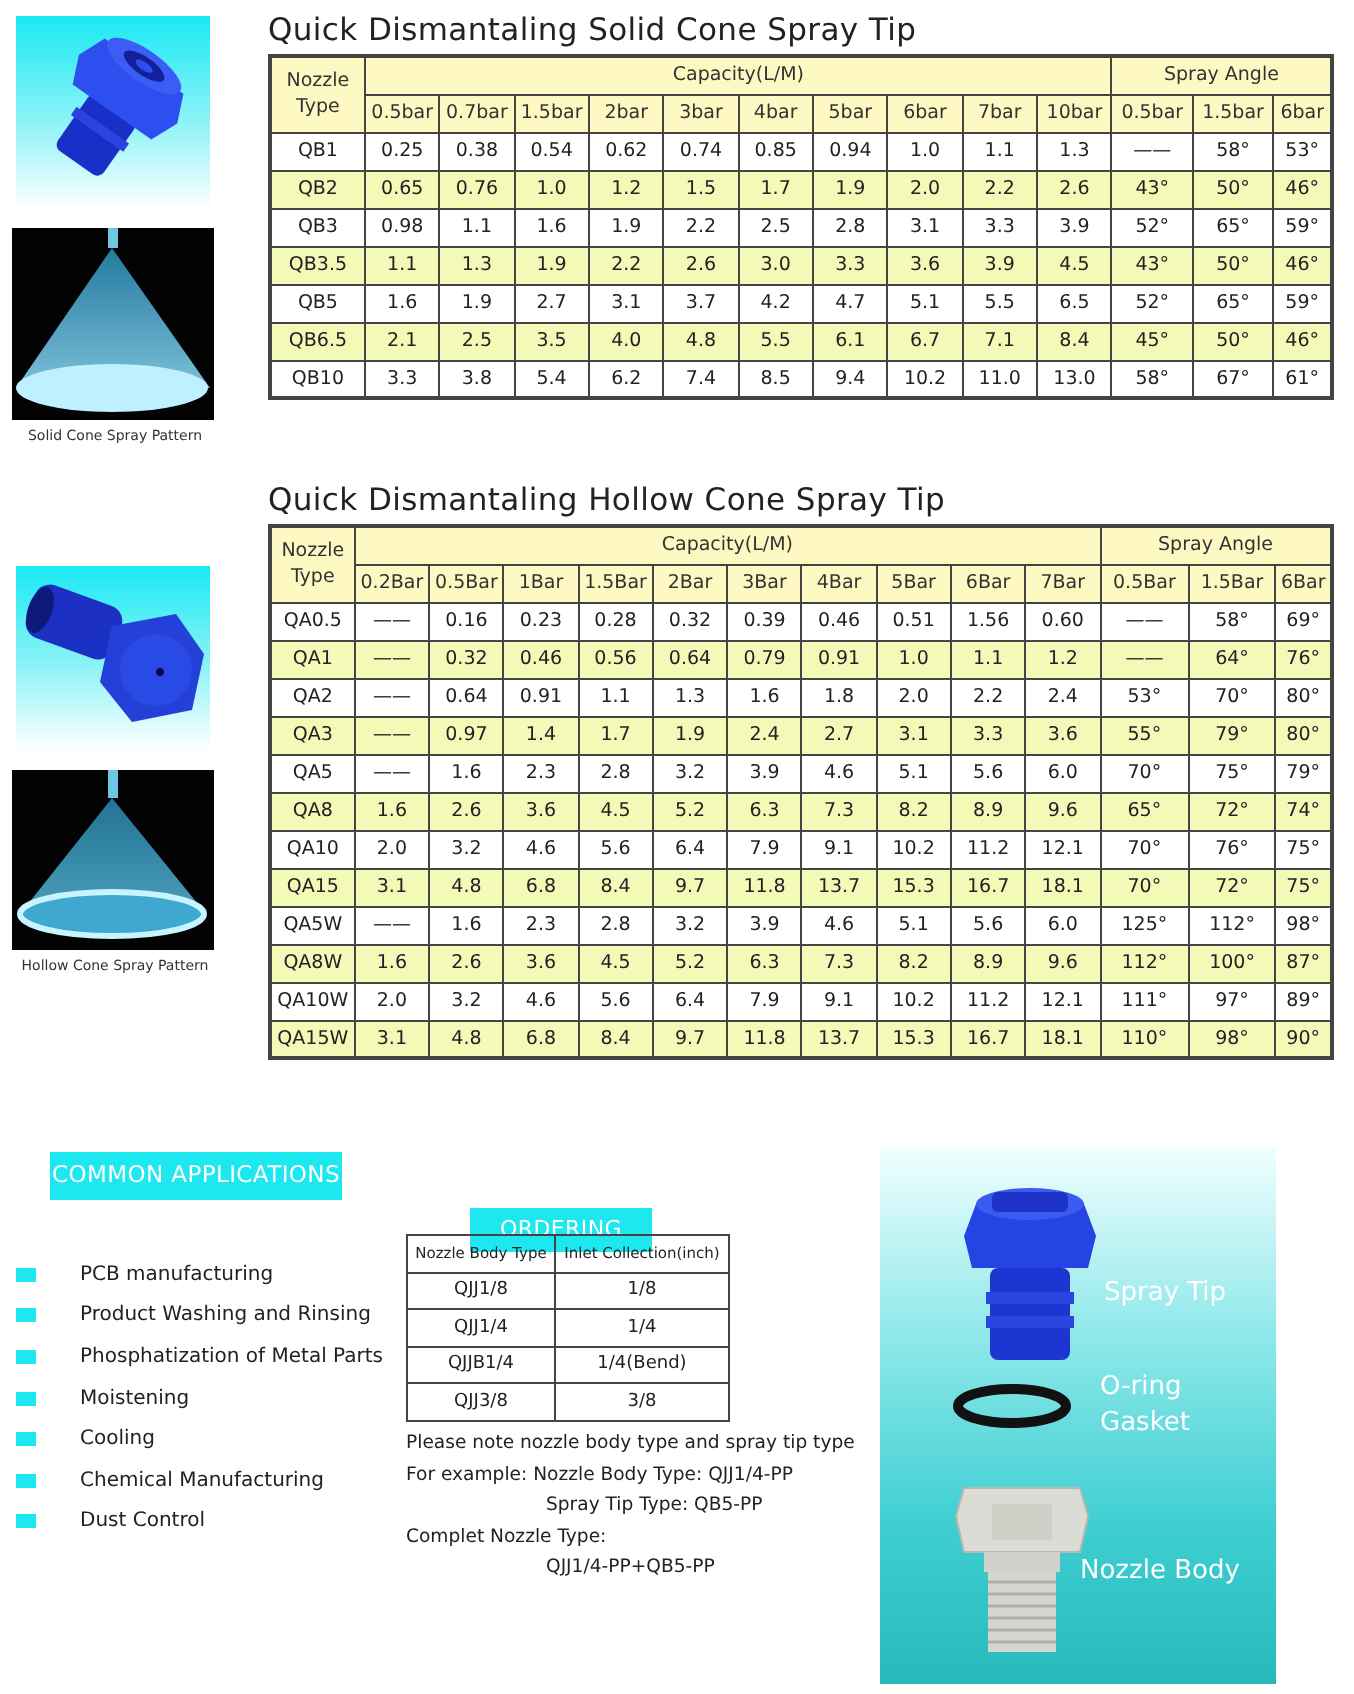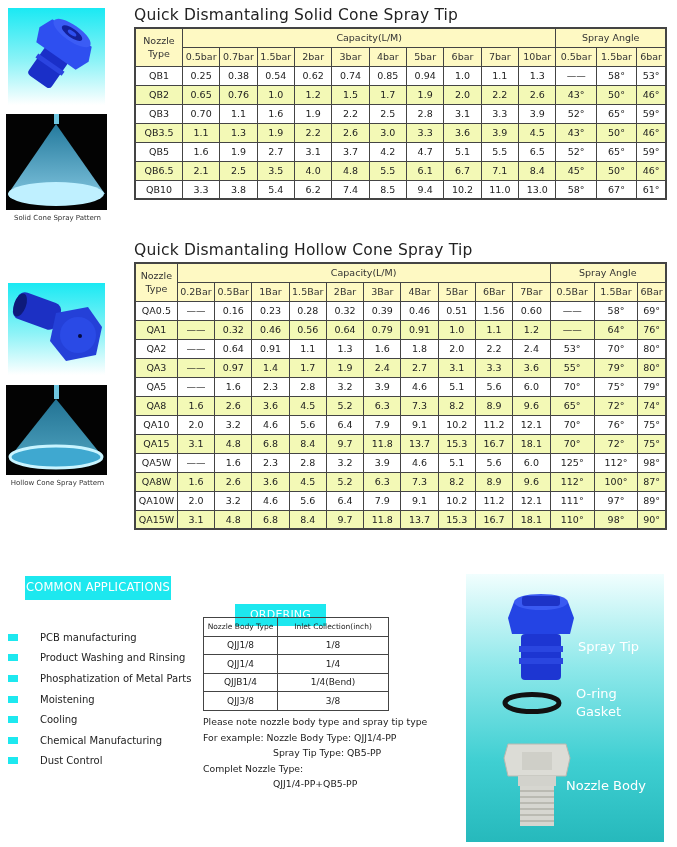--- a/index.html
+++ b/index.html
@@ -124,21 +124,21 @@
         <td>1.9</td>
         <td>2.0</td>
         <td>2.2</td>
         <td>2.6</td>
         <td>43°</td>
         <td>50°</td>
         <td>46°</td>
       </tr>
       <tr>
         <td>QB3</td>
-        <td>0.70</td>
+        <td>0.98</td>
         <td>1.1</td>
         <td>1.6</td>
         <td>1.9</td>
         <td>2.2</td>
         <td>2.5</td>
         <td>2.8</td>
         <td>3.1</td>
         <td>3.3</td>
         <td>3.9</td>
         <td>52°</td>
@@ -502,21 +502,21 @@
       <span>Chemical Manufacturing</span>
     </li>
     <li>
       <span class="bullet"></span>
       <span>Dust Control</span>
     </li>
   </ul>
 
 <div class="abs banner" style="left:235px;top:576px;width:91px;height:22px;font-size:11px;margin-top:28px;">ORDERING INFO</div>
 
-<table class="abs order" style="left:203px;top:617px;width:186px;">
+<table class="abs order" style="left:203px;top:617px;width:162px;">
   <thead>
     <tr>
       <th style="width:74px;">Nozzle Body Type</th>
       <th>Inlet Collection(inch)</th>
     </tr>
   </thead>
   <tbody id="order-body">
       <tr>
         <td>QJJ1/8</td>
         <td>1/8</td>
@@ -537,21 +537,21 @@
 </table>
 
 <div class="abs note" style="left:203px;top:714px;width:260px;">
   <div>Please note nozzle body type and spray tip type</div>
   <div>For example: Nozzle Body Type: QJJ1/4-PP</div>
   <div style="padding-left:70px;">Spray Tip Type: QB5-PP</div>
   <div>Complet Nozzle Type:</div>
   <div style="padding-left:70px;">QJJ1/4-PP+QB5-PP</div>
 </div>
 
-<div class="abs assembly" style="left:466px;top:574px;width:198px;height:268px;">
+<div class="abs assembly" style="left:440px;top:574px;width:198px;height:268px;">
   <svg class="abs" style="left:40px;top:16px;" width="70" height="96" viewBox="0 0 70 96">
     <polygon points="8,12 62,12 68,28 64,44 6,44 2,28" fill="#2444e4"></polygon>
     <ellipse cx="35" cy="12" rx="27" ry="8" fill="#3a5af2"></ellipse>
     <rect x="16" y="6" width="38" height="10" rx="3" fill="#1d33c6"></rect>
     <rect x="15" y="44" width="40" height="46" rx="4" fill="#1d36d2"></rect>
     <rect x="13" y="56" width="44" height="6" fill="#2a46e0"></rect>
     <rect x="13" y="68" width="44" height="6" fill="#2a46e0"></rect>
   </svg>
   <div class="abs asm-label" style="left:112px;top:65px;">Spray Tip</div>
 

